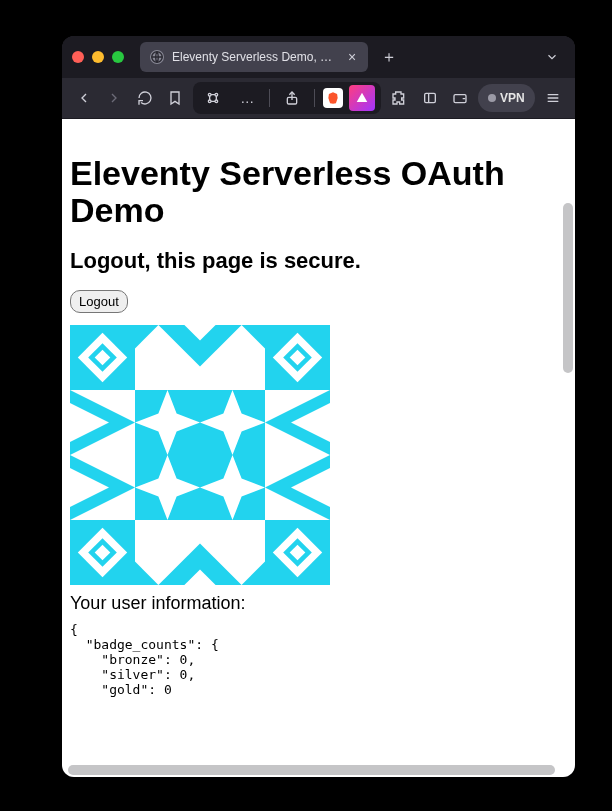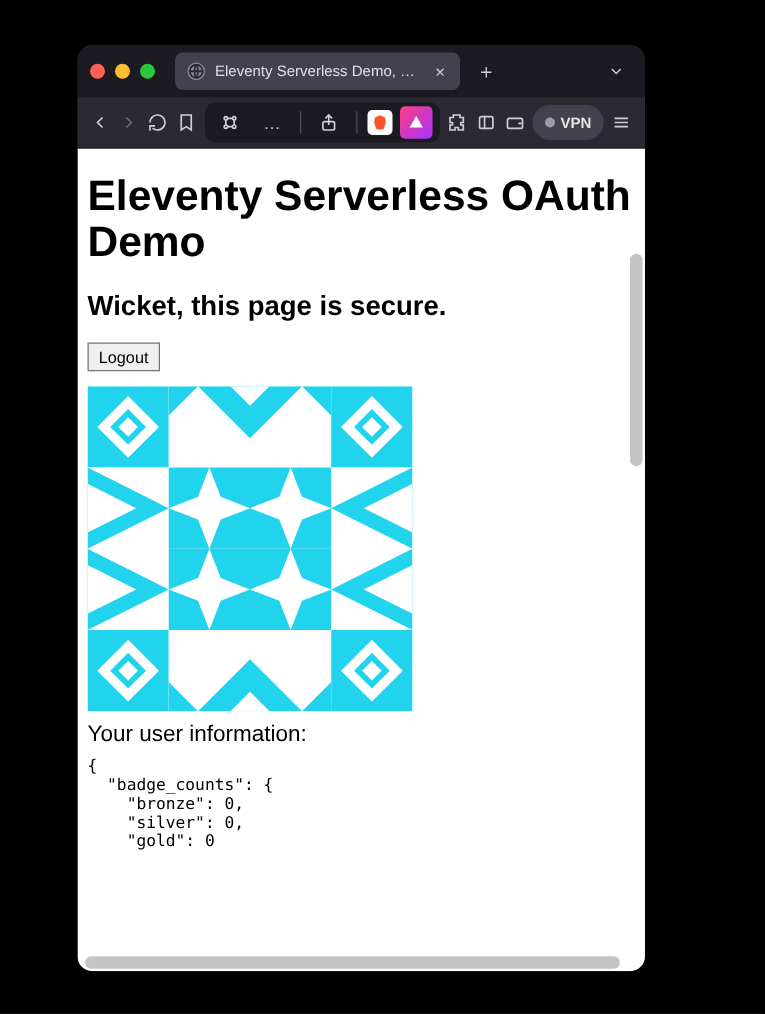--- a/index.html
+++ b/index.html
@@ -8,21 +8,21 @@
     width: 612px;
     height: 811px;
     background: #000;
     font-family: -apple-system, BlinkMacSystemFont, "Segoe UI", Helvetica, Arial, sans-serif;
     overflow: hidden;
   }
   .window {
     position: absolute;
     left: 62px;
     top: 36px;
-    width: 454px;
+    width: 513px;
     height: 741px;
     background: #2b2a33;
     border-radius: 12px;
     box-shadow: 0 10px 30px rgba(0,0,0,.6);
     overflow: hidden;
     display: flex;
     flex-direction: column;
   }
   
   .tabbar {
@@ -114,26 +114,26 @@
   .viewport {
     flex:1; background:#fff; position:relative;
     overflow: hidden;
   }
   .page {
     position:absolute; inset:0;
     padding: 8px 8px 20px 8px;
     overflow-y: hidden;
     color:#000;
   }
-  h1 { font-size: 34px; font-weight: 800; margin: 12px 0 18px 0; line-height:1.1; }
+  h1 { font-size: 34px; font-weight: 800; margin: 28px 0 18px 0; line-height:1.1; }
   h2 { font-size: 22px; font-weight: 800; margin: 10px 0 16px 0; }
   h3 { font-size: 18px; font-weight: 400; margin: 8px 0 8px 0; }
   .logout {
     display:inline-block; border:1px solid #767676; background:#efefef;
-    padding:3px 8px; font-size:13px; border-radius:0; font-family:inherit;
+    padding:3px 8px; font-size:13px; border-radius:10px; font-family:inherit;
   }
   .avatar {
     margin-top: 12px;
     width: 260px; height: 260px;
     background:#fff;
     position: relative;
   }
   pre {
     font-family: ui-monospace, SFMono-Regular, Menlo, monospace;
     font-size: 13px;
@@ -261,21 +261,21 @@
     <div class="tbtn">
       <svg viewBox="0 0 24 24" fill="none" stroke="currentColor" stroke-width="2">
           <path d="M4 7h16M4 12h16M4 17h16"></path>
         </svg>
     </div>
   </div>
 
   <div class="viewport">
     <div class="page">
       <h1>Eleventy Serverless OAuth Demo</h1>
-      <h2>Wicket, this page is secure.</h2>
+      <h2>Logout, this page is secure.</h2>
       <button class="logout">Logout</button>
 
       <div class="avatar">
 
         <svg viewBox="0 0 100 100" preserveAspectRatio="none">
           <defs>
             <g id="corner">
 
               <rect x="0" y="0" width="25" height="25" fill="#22d3ee"></rect>
               <polygon points="12.5,3 22,12.5 12.5,22 3,12.5" fill="#fff"></polygon>

